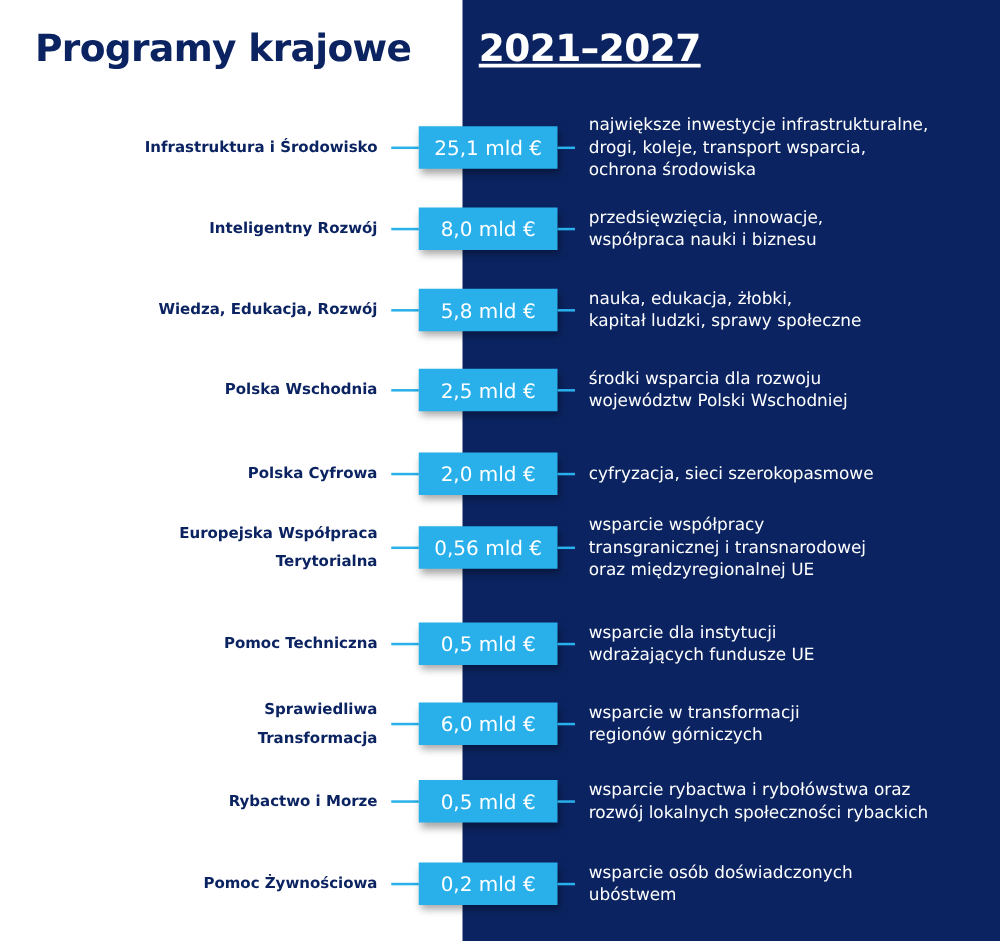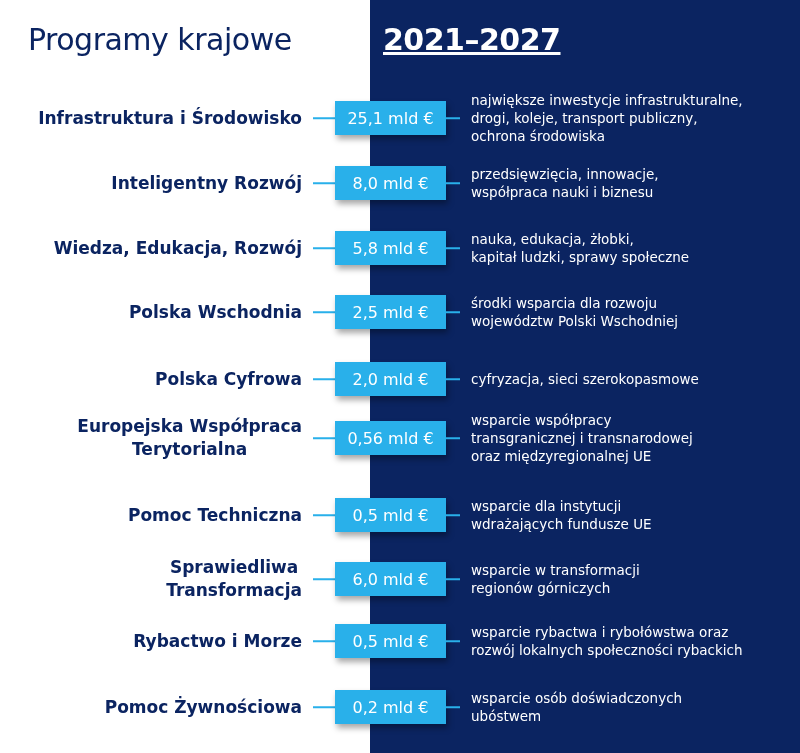--- a/index.html
+++ b/index.html
@@ -12,43 +12,43 @@
     .dark-panel {
       position: absolute;
       left: 370px; top: 0;
       width: 430px; height: 753px;
       background: #0b2461;
     }
     .title-left {
       position: absolute;
       left: 28px; top: 22px;
       font-size: 30px;
-      font-weight: normal;
+      font-weight: bold;
       color: #0b2461;
       letter-spacing: -0.5px;
     }
     .title-right {
       position: absolute;
       left: 383px; top: 22px;
       font-size: 30px;
       font-weight: bold;
       color: #ffffff;
       letter-spacing: -0.5px;
       text-decoration: underline;
     }
     .row {
       position: absolute;
       left: 0; width: 800px;
     }
     .prog-name {
       position: absolute;
       right: 498px;
       transform: translateY(-50%);
-      text-align: center;
-      font-size: 17px;
+      text-align: right;
+      font-size: 12px;
       font-weight: bold;
       color: #0b2461;
       line-height: 23px;
       white-space: nowrap;
     }
     .line-left {
       position: absolute;
       left: 313px; width: 22px; height: 1.5px;
       background: #29b0ea;
       transform: translateY(-50%);
@@ -88,21 +88,21 @@
 
 <div class="title-left">Programy krajowe</div>
 <div class="title-right">2021–2027</div>
 
 <div class="row" style="top:118px">
   <div class="prog-name">Infrastruktura i Środowisko</div>
   <div class="line-left"></div>
   <div class="badge">25,1 mld €</div>
   <div class="line-right"></div>
   <div class="desc">największe inwestycje infrastrukturalne,
-drogi, koleje, transport publiczny,
+drogi, koleje, transport wsparcia,
 ochrona środowiska</div>
 </div>
 
 <div class="row" style="top:183px">
   <div class="prog-name">Inteligentny Rozwój</div>
   <div class="line-left"></div>
   <div class="badge">8,0 mld €</div>
   <div class="line-right"></div>
   <div class="desc">przedsięwzięcia, innowacje,
 współpraca nauki i biznesu</div>

